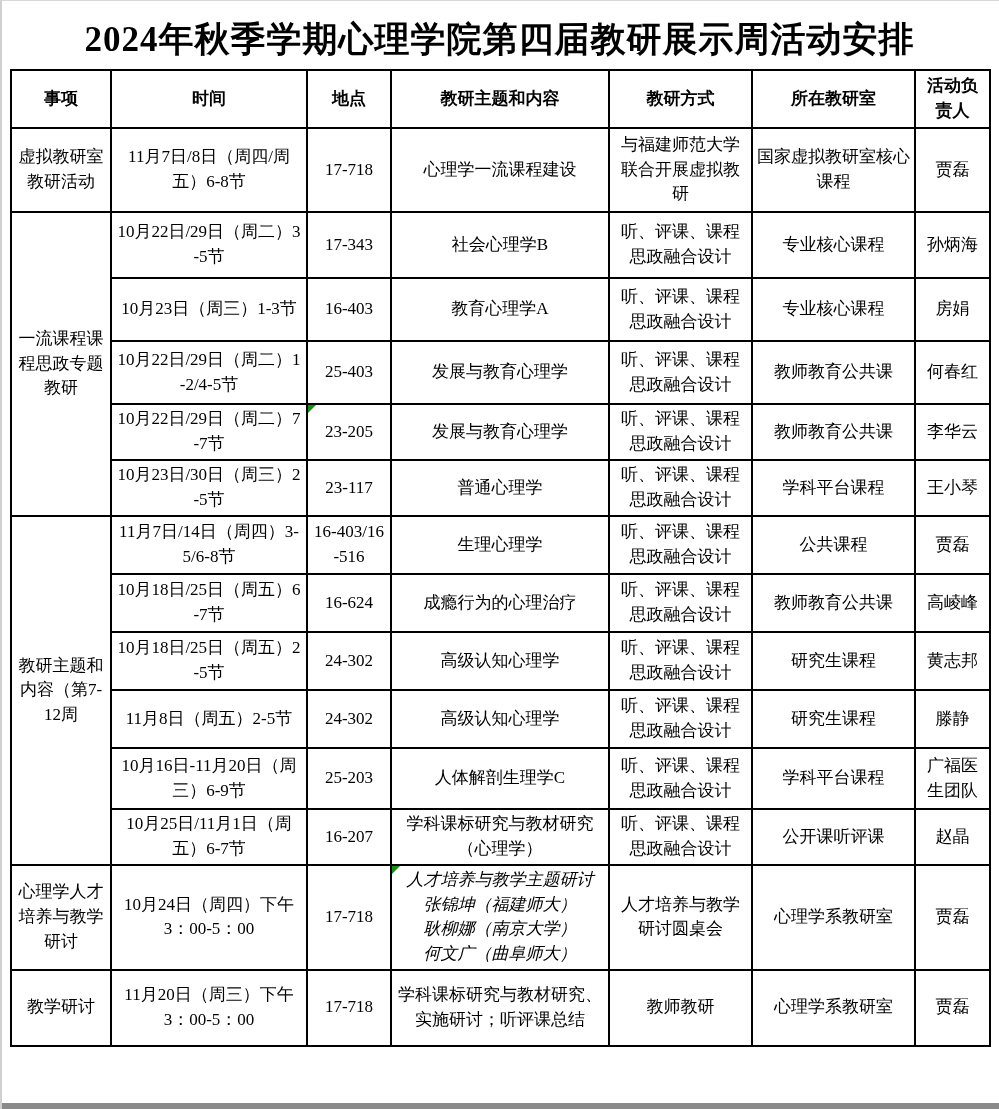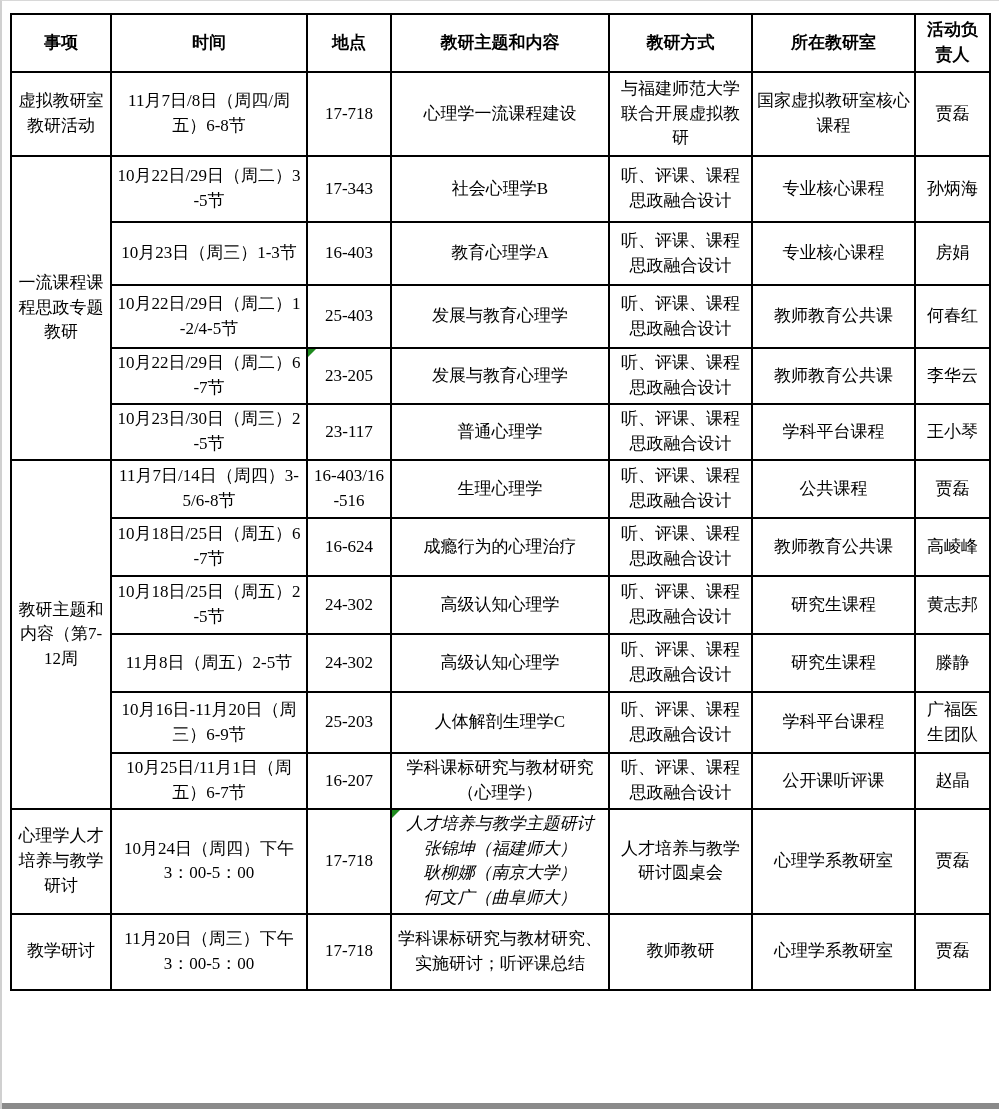--- a/index.html
+++ b/index.html
@@ -76,20 +76,21 @@
     left:0;bottom:0;
     width:100%;
     height:6px;
     background:#8a8a8a;
   }
 </style>
 </head>
 <body>
 
 <div class="page">
+  <div class="title">2024年秋季学期心理学院第四届教研展示周活动安排</div>
 
   <table class="sched">
     <colgroup>
       <col class="c-item">
         <col class="c-time">
         <col class="c-loc">
         <col class="c-topic">
       <col class="c-method">
         <col class="c-office">
         <col class="c-person">
@@ -135,21 +136,21 @@
       </tr>
       <tr class="r3">
         <td>10月22日/29日（周二）1-2/4-5节</td>
         <td>25-403</td>
         <td>发展与教育心理学</td>
         <td>听、评课、课程思政融合设计</td>
         <td class="office">教师教育公共课</td>
         <td>何春红</td>
       </tr>
       <tr class="r4">
-        <td>10月22日/29日（周二）6-7节</td>
+        <td>10月22日/29日（周二）7-7节</td>
         <td><span class="corner-marker"></span><span>23-205</span></td>
         <td>发展与教育心理学</td>
         <td>听、评课、课程思政融合设计</td>
         <td class="office">教师教育公共课</td>
         <td>李华云</td>
       </tr>
       <tr class="r5">
         <td>10月23日/30日（周三）2-5节</td>
         <td>23-117</td>
         <td>普通心理学</td>

